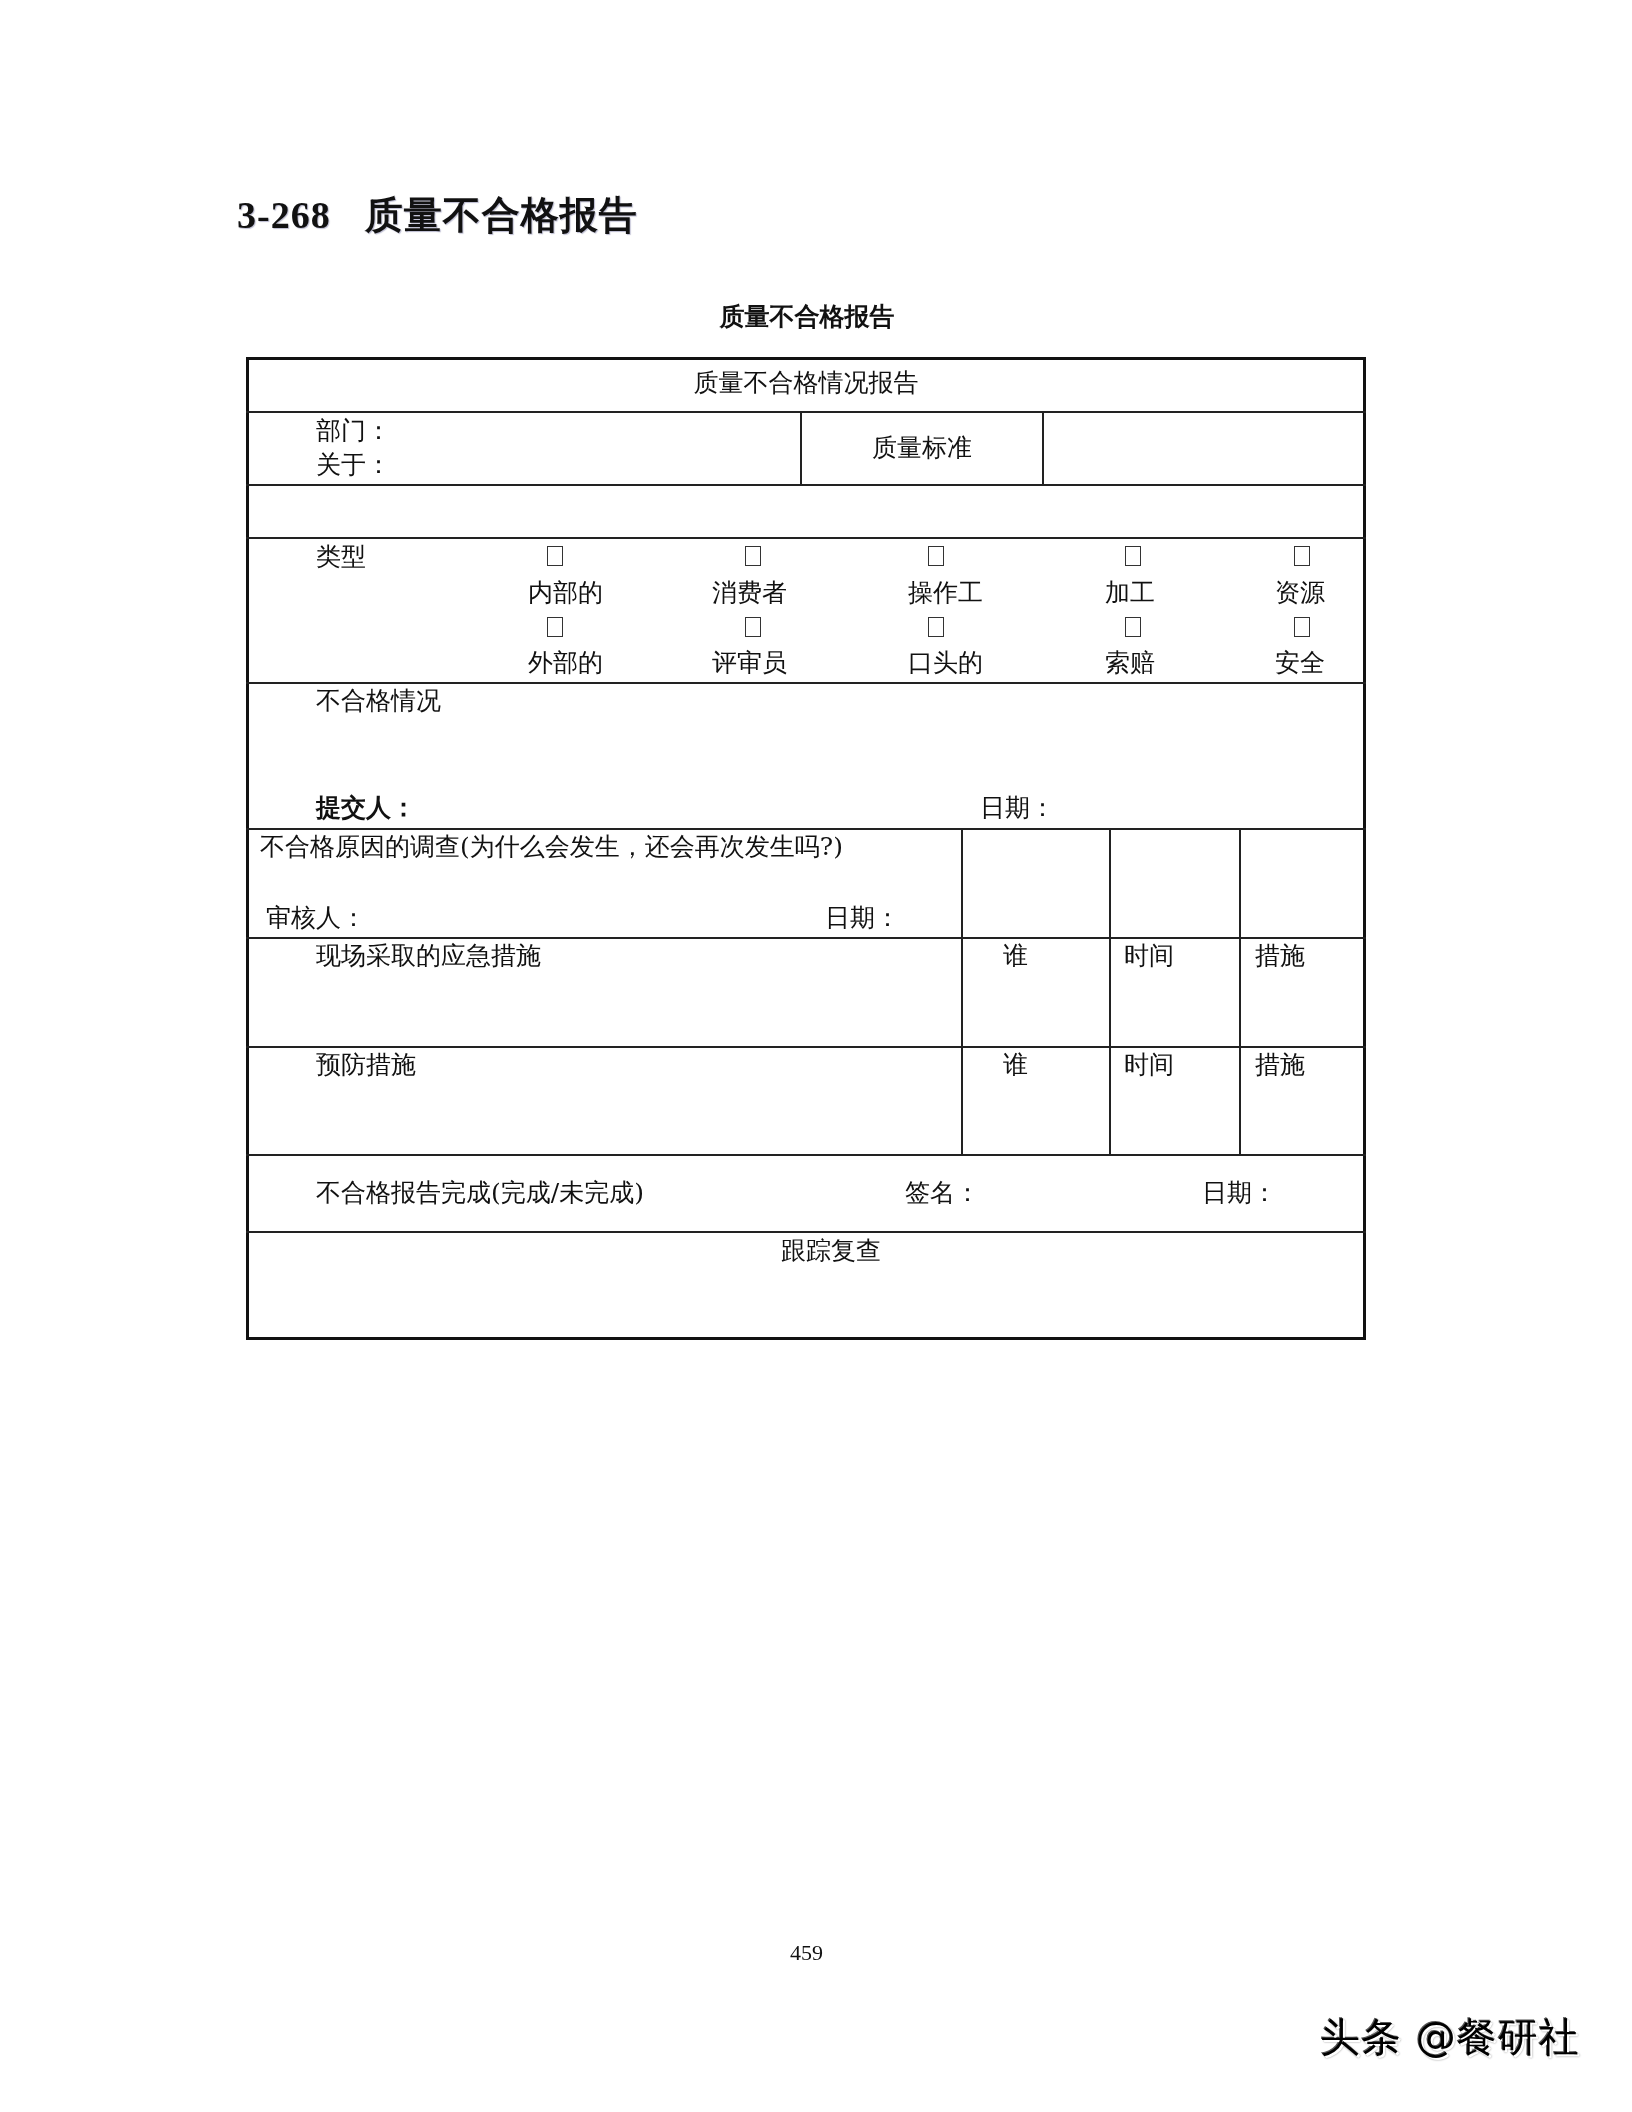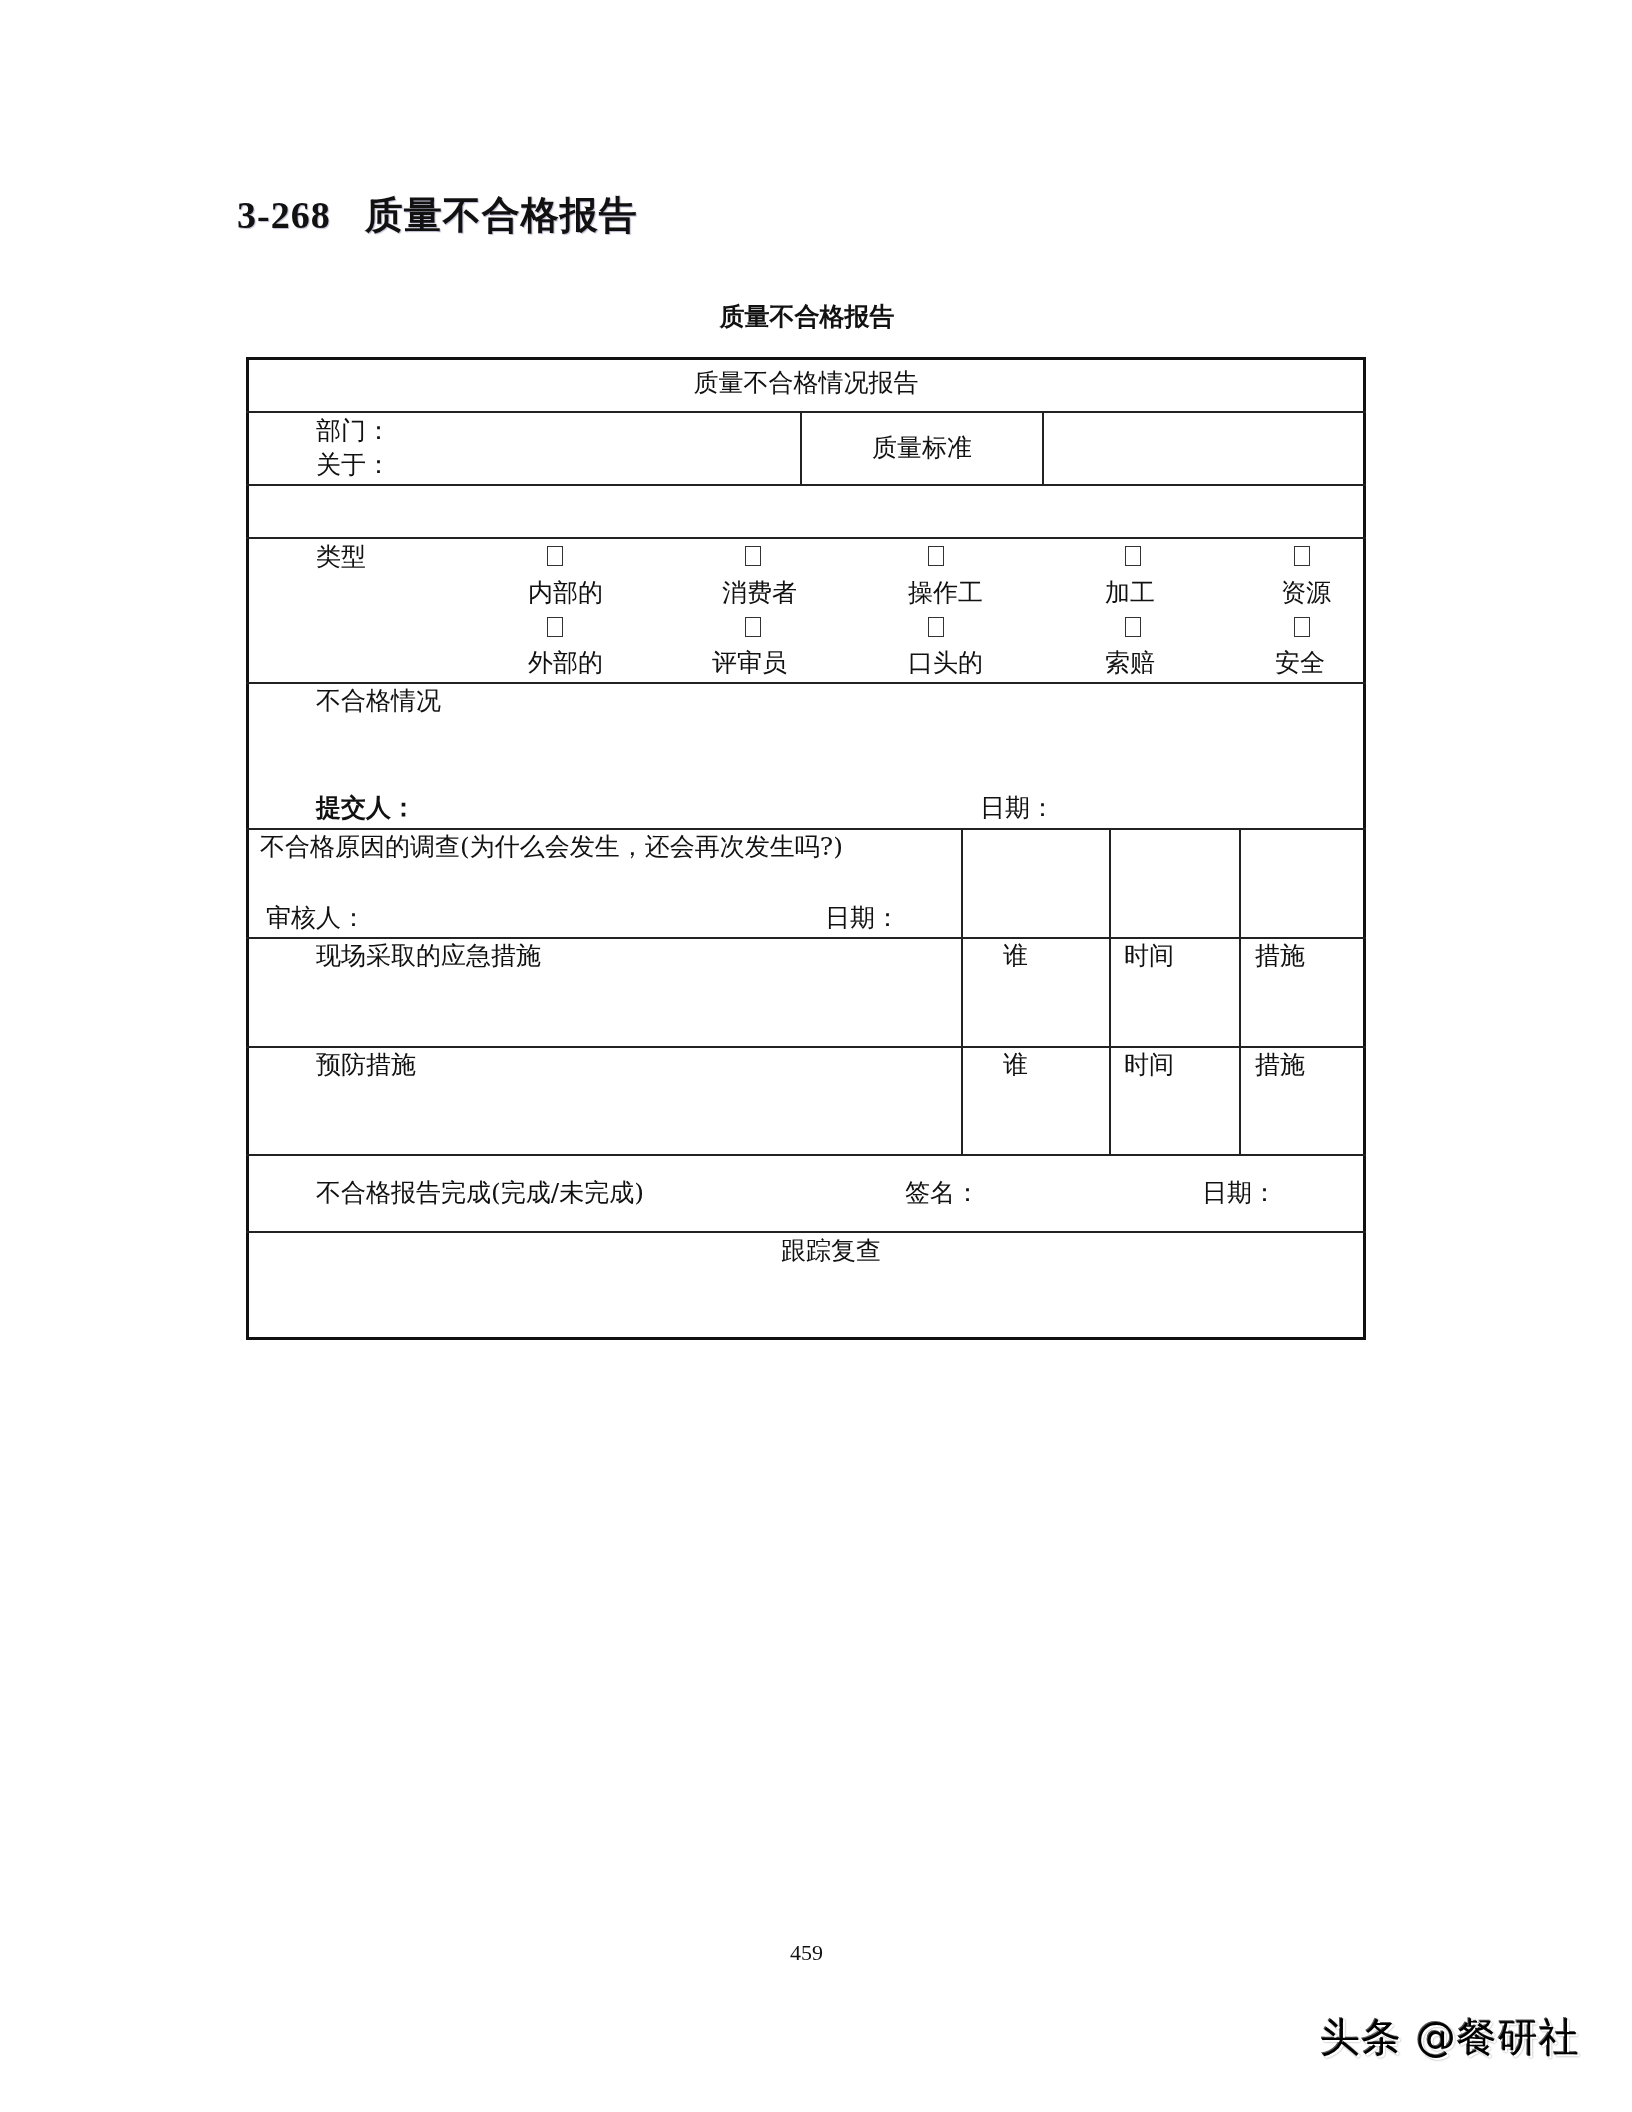--- a/index.html
+++ b/index.html
@@ -83,24 +83,24 @@
 
 <div class="t" style="left:316px;top:542px;">类型</div>
 
 <div class="cb" style="left:547px;top:546px;"></div>
 <div class="cb" style="left:745px;top:546px;"></div>
 <div class="cb" style="left:928px;top:546px;"></div>
 <div class="cb" style="left:1125px;top:546px;"></div>
 <div class="cb" style="left:1294px;top:546px;"></div>
 
 <div class="t" style="left:528px;top:578px;">内部的</div>
-<div class="t" style="left:712px;top:578px;margin-left:10px;">消费者</div>
+<div class="t" style="left:712px;top:578px;">消费者</div>
 <div class="t" style="left:908px;top:578px;">操作工</div>
 <div class="t" style="left:1105px;top:578px;">加工</div>
-<div class="t" style="left:1275px;top:578px;margin-left:6px;">资源</div>
+<div class="t" style="left:1275px;top:578px;">资源</div>
 
 <div class="cb" style="left:547px;top:617px;"></div>
 <div class="cb" style="left:745px;top:617px;"></div>
 <div class="cb" style="left:928px;top:617px;"></div>
 <div class="cb" style="left:1125px;top:617px;"></div>
 <div class="cb" style="left:1294px;top:617px;"></div>
 
 <div class="t" style="left:528px;top:648px;">外部的</div>
 <div class="t" style="left:712px;top:648px;">评审员</div>
 <div class="t" style="left:908px;top:648px;">口头的</div>

